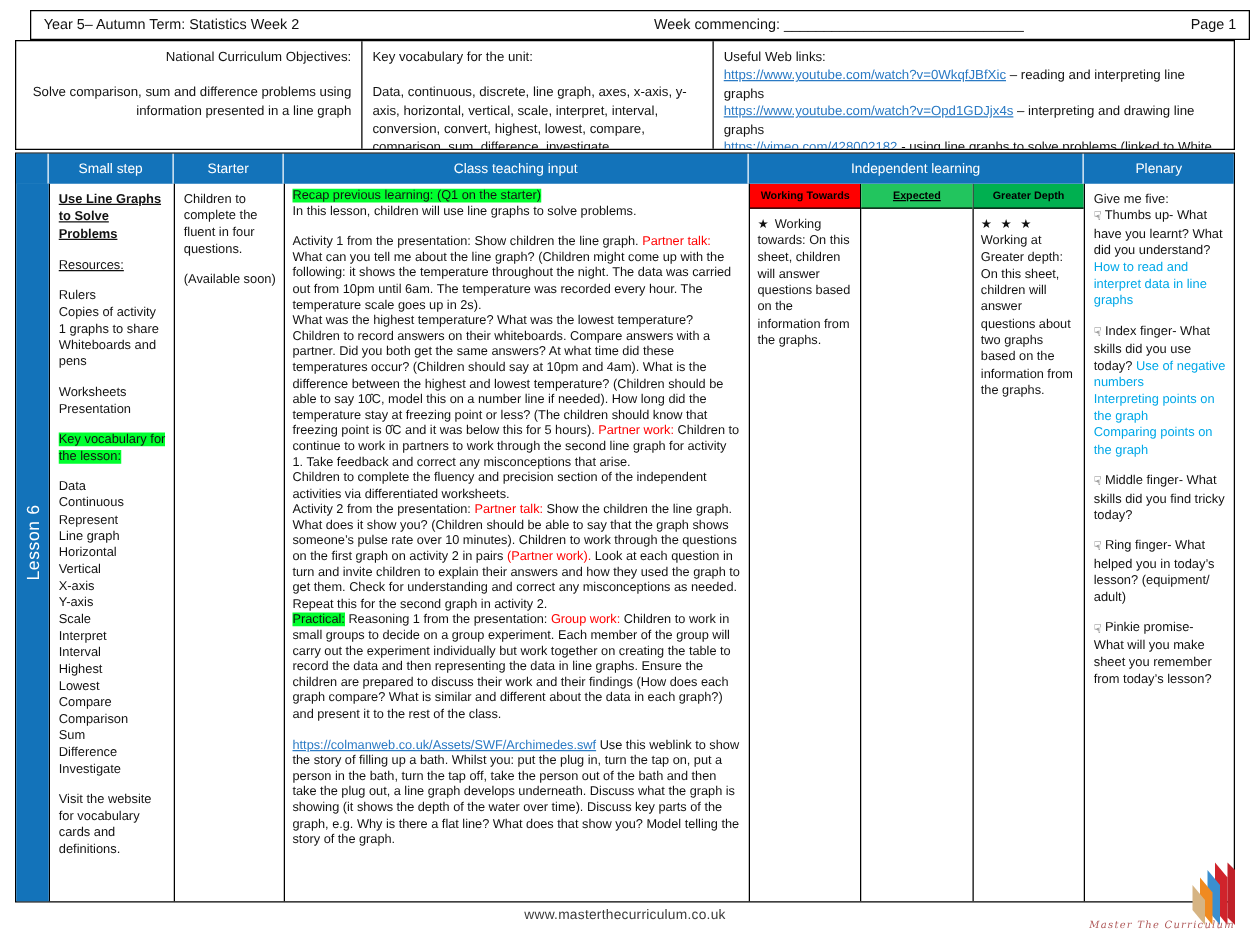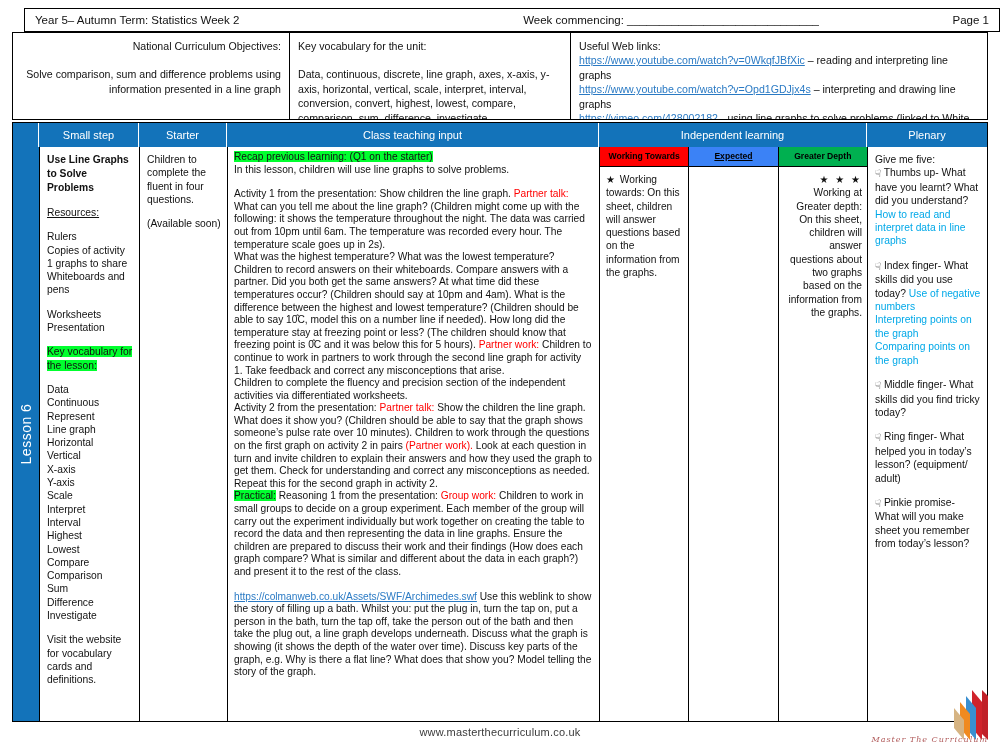--- a/index.html
+++ b/index.html
@@ -116,41 +116,41 @@
     line-height: 13.3px;
     color: #111;
     overflow: hidden;
   }
   .col.small-step { flex: 0 0 100px; }
   .col.starter    { flex: 0 0 88px; }
   .col.teaching   { flex: 0 0 372px; font-size: 10.2px; line-height: 12.6px; padding: 4px 7px 4px 6px; }
   .col.indep      { flex: 0 0 268px; padding: 0; display: flex; border-left: 1.5px solid #000;}
   .col.plenary    { flex: 1; font-size: 10.3px; line-height: 13.4px; }
 
-  .ss-title { font-weight: bold; line-height: 14px; }
+  .ss-title { font-weight: bold; line-height: 14px; text-decoration: underline; }
   .ss-gap { height: 11px; }
   .ss-res { text-decoration: underline; }
   .hl-green { background: #00FF2E; }
 
   
   .sub {
     flex: 1 1 0;
     border-right: 1.5px solid #000;
     display: flex; flex-direction: column;
     min-width: 0;
   }
-  .sub:last-child { border-right: none; text-align: right; }
+  .sub:last-child { border-right: none; }
   .sub-head {
     height: 20px;
     display: flex; align-items: center; justify-content: center;
     font-size: 8.6px; font-weight: bold; color: #000;
     border-bottom: 1.5px solid #000;
   }
   .sub-head.wt { background: #FF0000; }
-  .sub-head.ex { background: #3b82f6; text-decoration: underline; }
+  .sub-head.ex { background: #22c55e; text-decoration: underline; }
   .sub-head.gd { background: #00B050; }
   .sub-body {
     padding: 6px 5px 4px 6px;
     font-size: 10.2px;
     line-height: 13.3px;
   }
   .stars { letter-spacing: 2px; font-size: 10px; }
 
   
   .plen-gap { height: 11px; }

